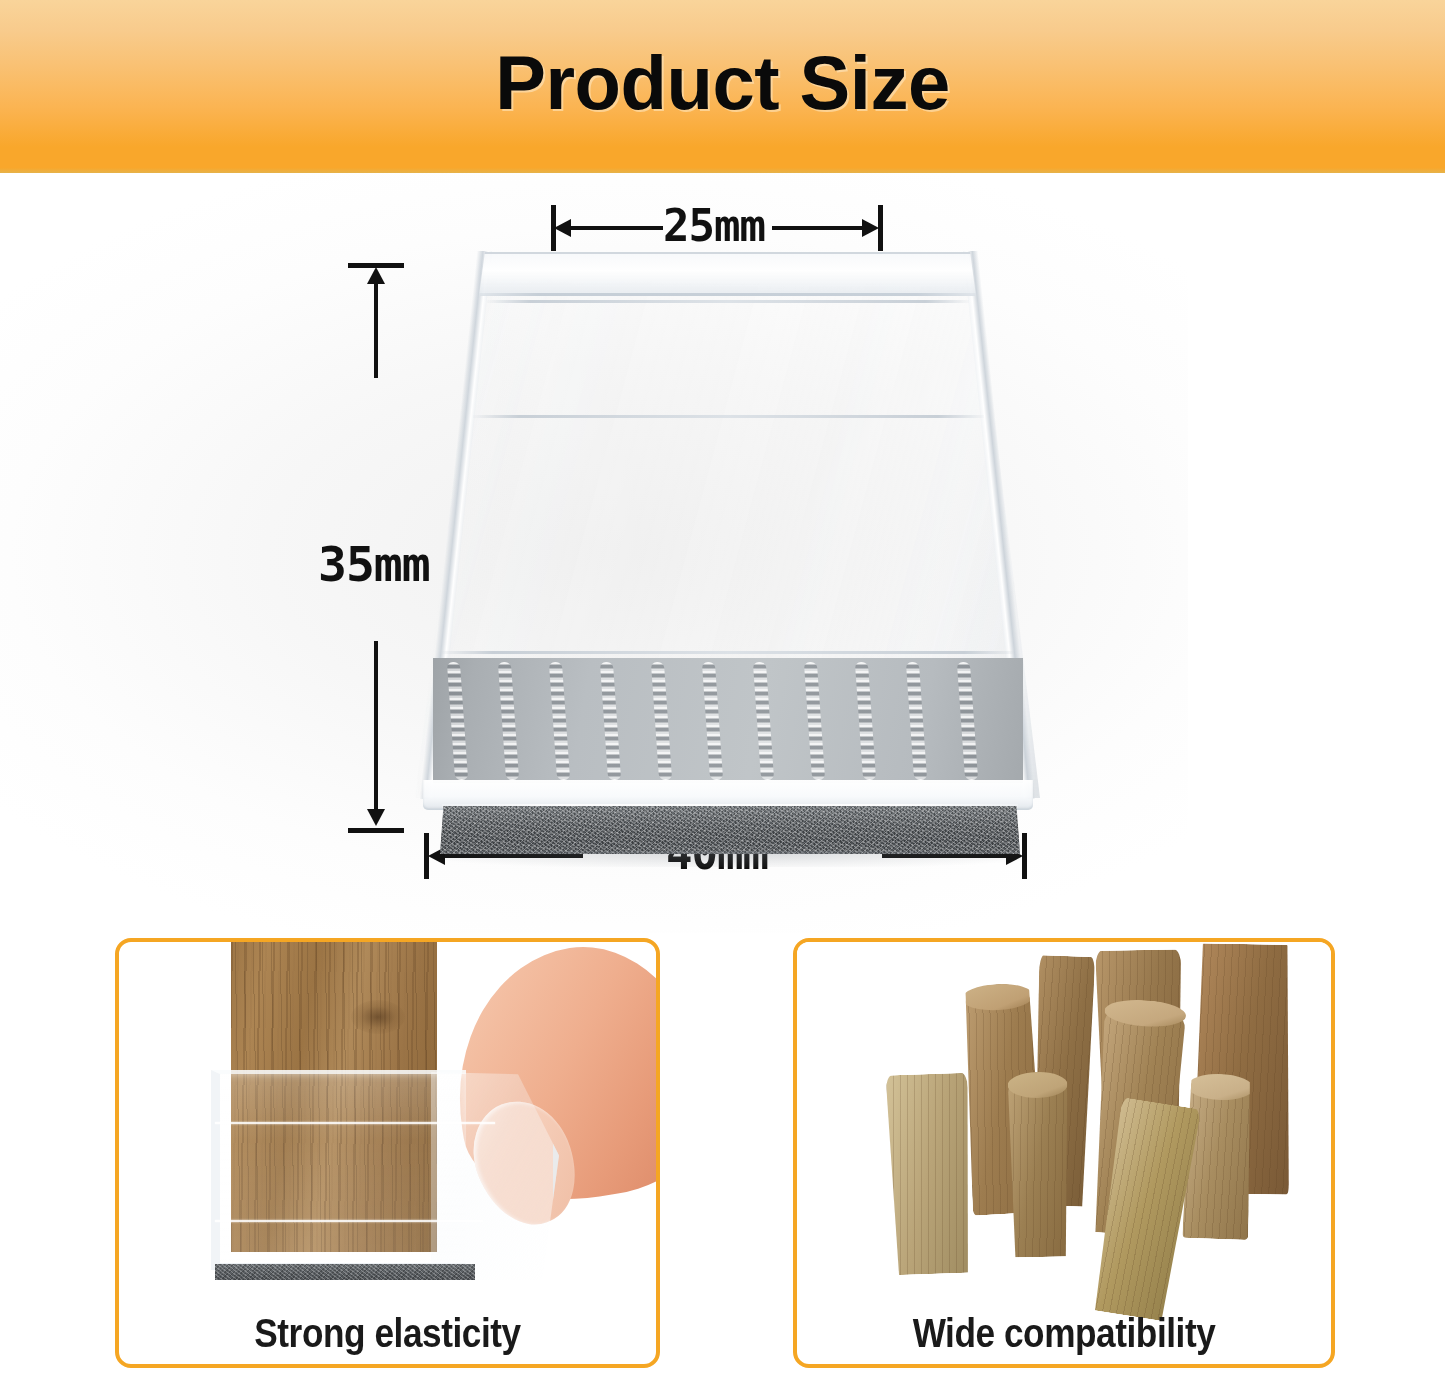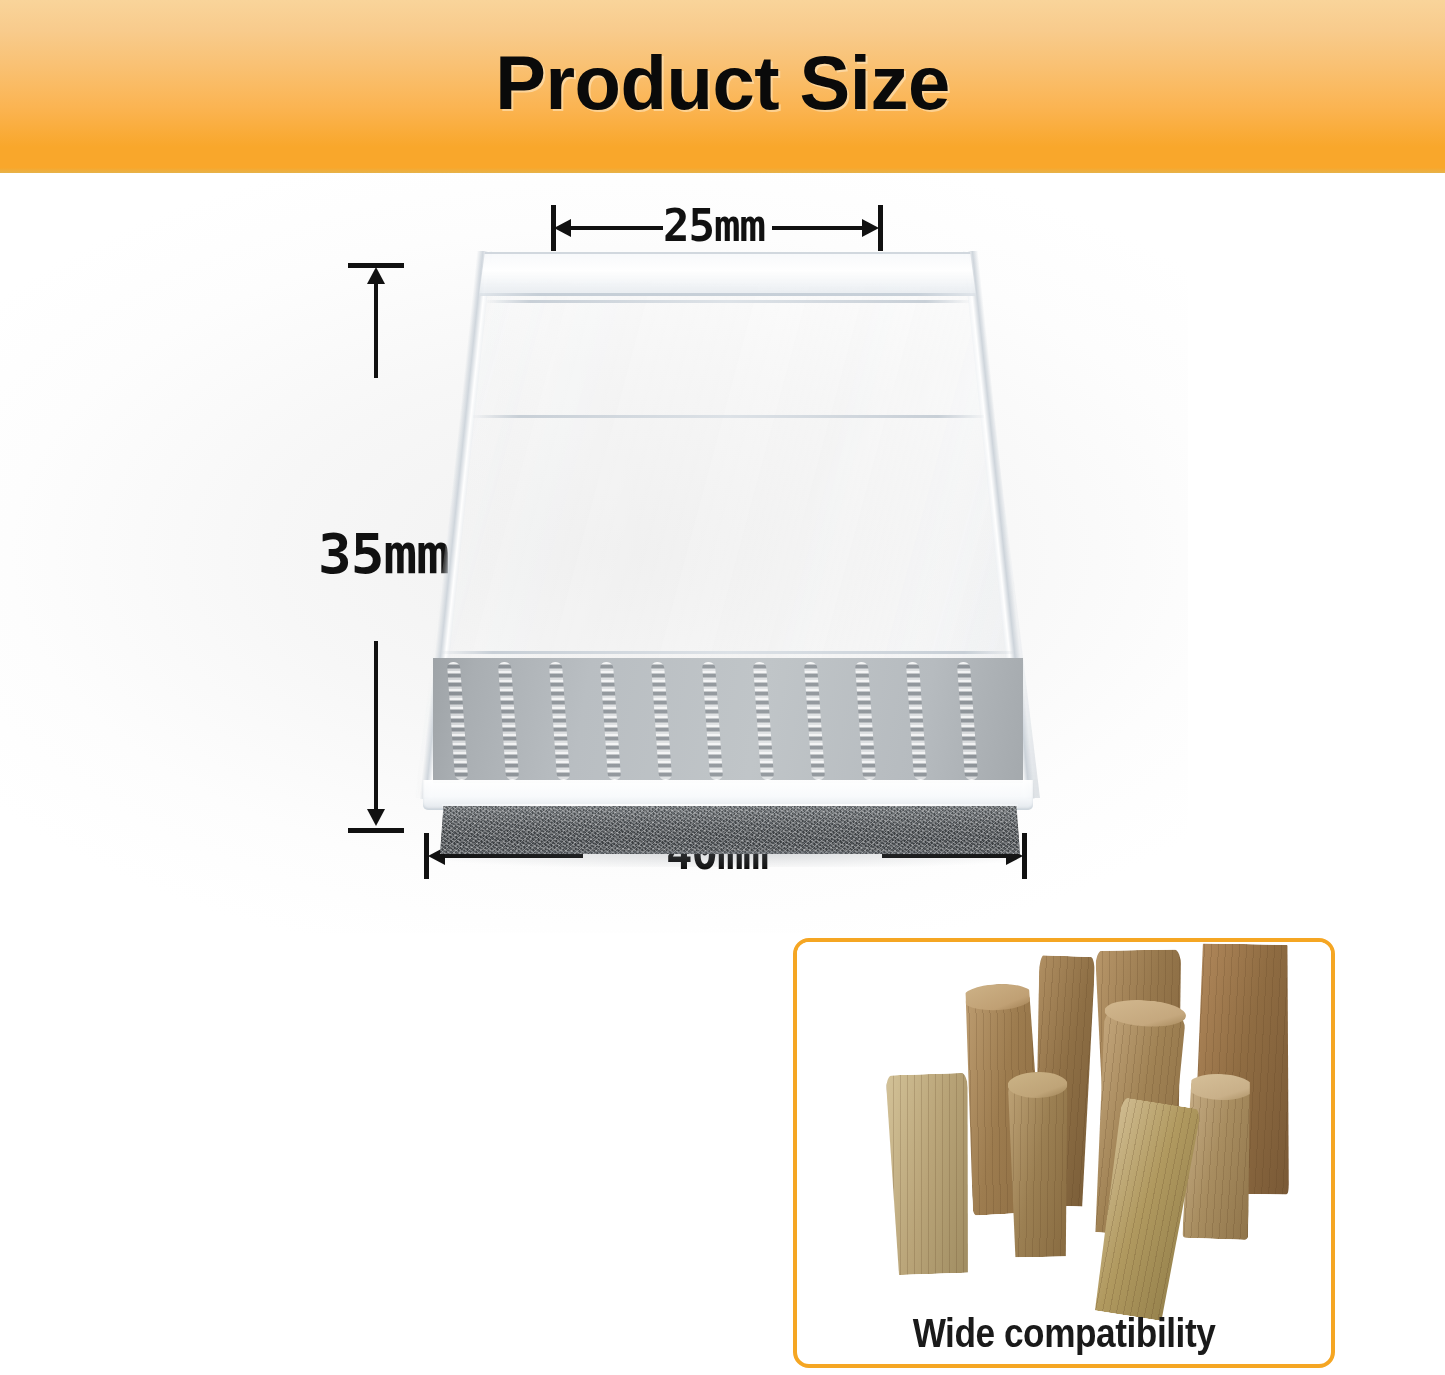--- a/index.html
+++ b/index.html
@@ -326,21 +326,21 @@
       <div class="dim-label" style="left:663px; top:27px; font-size:44px;">25mm</div>
     </div>
 
     <div>
       <div class="dim-cap-h" style="left:348px; top:90px; width:56px;"></div>
       <div class="dim-cap-h" style="left:348px; top:655px; width:56px;"></div>
       <div class="dim-line" style="left:374px; top:110px; width:4px; height:95px;"></div>
       <div class="dim-line" style="left:374px; top:468px; width:4px; height:170px;"></div>
       <div class="arrow arrow-up" style="left:367px; top:94px;"></div>
       <div class="arrow arrow-down" style="left:367px; top:636px;"></div>
-      <div class="dim-label" style="left:318px; top:348px; font-size:56px;">35mm</div>
+      <div class="dim-label" style="left:318px; top:363px; font-size:48px;">35mm</div>
     </div>
 
     <div>
       <div class="dim-cap-v" style="left:424px;  top:660px; height:46px;"></div>
       <div class="dim-cap-v" style="left:1022px; top:660px; height:46px;"></div>
       <div class="dim-line" style="left:440px; top:681px; width:143px; height:4px;"></div>
       <div class="dim-line" style="left:882px; top:681px; width:126px; height:4px;"></div>
       <div class="arrow arrow-left" style="left:428px; top:674px;"></div>
       <div class="arrow arrow-right" style="left:1006px; top:674px;"></div>
       <div class="dim-label" style="left:666px; top:655px; font-size:44px;">40mm</div>
@@ -371,20 +371,34 @@
           </div>
       </div>
 
       <div class="cap-lip"></div>
       <div class="felt-top-hi"></div>
       <div class="felt-pad"></div>
       <div class="ground-shadow"></div>
     </div>
   </div>
 
+  <div class="panel panel-left">
+    <div class="panel-photo">
+      <div class="wood-leg"></div>
+      <div class="wood-knot"></div>
+      <div class="finger"></div>
+      <div class="fingernail"></div>
+      <div class="clear-cap-lp"></div>
+      <div class="cap-stretch"></div>
+      <div class="cap-ridge-lp cap-ridge-lp-1"></div>
+      <div class="cap-ridge-lp cap-ridge-lp-2"></div>
+      <div class="felt-lp"></div>
+    </div>
+    <div class="panel-caption panel-caption-left">Strong elasticity</div>
+  </div>
 
   <div class="panel panel-right">
     <div class="rp-stage" id="legs-stage">
         <div class="leg" style="left: 170px; top: 42px; width: 72px; height: 230px; transform: rotate(-3deg); border-radius: 48% 48% 6% 6% / 12% 12% 3% 3%; clip-path: polygon(6% 0%, 94% 0%, 100% 100%, 0% 100%); background: repeating-linear-gradient(92deg, rgba(90, 62, 32, 0.2) 0px, rgba(90, 62, 32, 0.2) 1px, rgba(0, 0, 0, 0) 1px, rgba(0, 0, 0, 0) 7px), linear-gradient(104deg, rgb(192, 160, 116) 0%, rgb(157, 124, 79) 48%, rgb(138, 106, 64) 100%);">
           <div class="leg-top-ellipse" style="background: linear-gradient(160deg, rgb(205, 178, 135) 0%, rgb(192, 160, 116) 70%, rgb(157, 124, 79) 100%);"></div>
         </div>
         <div class="leg" style="left: 238px; top: 14px; width: 56px; height: 250px; transform: rotate(2deg); border-radius: 8% 8% 3% 3%; clip-path: polygon(0% 0%, 100% 0%, 92% 100%, 8% 100%); background: repeating-linear-gradient(92deg, rgba(90, 62, 32, 0.2) 0px, rgba(90, 62, 32, 0.2) 1px, rgba(0, 0, 0, 0) 1px, rgba(0, 0, 0, 0) 7px), linear-gradient(104deg, rgb(176, 143, 98) 0%, rgb(142, 111, 69) 48%, rgb(122, 93, 56) 100%);"></div>
         <div class="leg" style="left: 300px; top: 8px; width: 86px; height: 220px; transform: rotate(-1deg); border-radius: 8% 8% 3% 3%; clip-path: polygon(0% 0%, 100% 0%, 92% 100%, 8% 100%); background: repeating-linear-gradient(92deg, rgba(90, 62, 32, 0.2) 0px, rgba(90, 62, 32, 0.2) 1px, rgba(0, 0, 0, 0) 1px, rgba(0, 0, 0, 0) 7px), linear-gradient(104deg, rgb(184, 151, 106) 0%, rgb(150, 119, 76) 48%, rgb(128, 97, 58) 100%);"></div>
         <div class="leg" style="left: 398px; top: 2px; width: 96px; height: 250px; transform: rotate(1deg); border-radius: 8% 8% 3% 3%; clip-path: polygon(6% 0%, 94% 0%, 100% 100%, 0% 100%); background: repeating-linear-gradient(92deg, rgba(90, 62, 32, 0.2) 0px, rgba(90, 62, 32, 0.2) 1px, rgba(0, 0, 0, 0) 1px, rgba(0, 0, 0, 0) 7px), linear-gradient(104deg, rgb(178, 137, 92) 0%, rgb(143, 108, 66) 48%, rgb(121, 89, 54) 100%);"></div>
         <div class="leg" style="left: 300px; top: 58px; width: 82px; height: 235px; transform: rotate(4deg); border-radius: 48% 48% 6% 6% / 12% 12% 3% 3%; clip-path: polygon(0% 0%, 100% 0%, 92% 100%, 8% 100%); background: repeating-linear-gradient(92deg, rgba(90, 62, 32, 0.2) 0px, rgba(90, 62, 32, 0.2) 1px, rgba(0, 0, 0, 0) 1px, rgba(0, 0, 0, 0) 7px), linear-gradient(104deg, rgb(197, 168, 126) 0%, rgb(160, 130, 84) 48%, rgb(138, 108, 66) 100%);">

